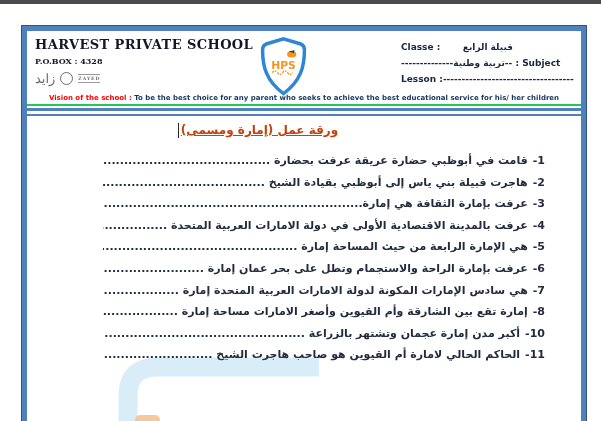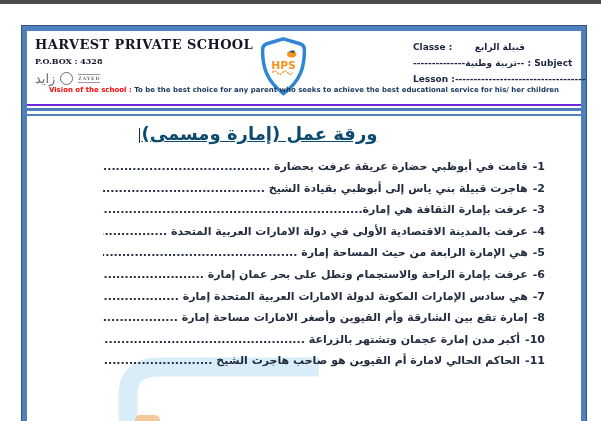--- a/index.html
+++ b/index.html
@@ -9,49 +9,49 @@
     font-family:"DejaVu Sans",sans-serif;
   }
   .topbar{position:absolute;left:0;top:0;width:601px;height:4px;background:#4b4b4d;}
 
   .doc-frame{
     position:absolute;left:22px;top:26px;width:554px;height:400px;
     border:5px solid #4f81bd;box-shadow:0 0 0 1px #33527e;background:#fff;
   }
 
   
-  .hdr{position:relative;height:73px;border-bottom:2px solid #6d28d9;z-index:2;}
+  .hdr{position:relative;height:73px;border-bottom:2px solid #22c55e;z-index:2;}
   .hdr-left{position:absolute;left:8px;top:6px;color:#15152a;}
   .school-name{font-family:"DejaVu Serif","Liberation Serif",serif;font-weight:bold;font-size:13px;letter-spacing:.4px;}
   .po-box{font-family:"DejaVu Serif","Liberation Serif",serif;font-weight:bold;font-size:8px;margin-top:4px;}
   .address{font-family:"DejaVu Serif","Liberation Serif",serif;font-weight:bold;font-size:8px;margin-top:5px;display:flex;align-items:center;gap:5px;}
   .zayed-ar{font-size:13px;color:#6d6d6d;font-weight:normal;}
   .zayed-circle{width:11px;height:11px;border:1px solid #6d6d6d;border-radius:50%;display:inline-flex;align-items:center;justify-content:center;font-size:6px;color:#6d6d6d;}
   .zayed-latin{font-size:4.5px;color:#6d6d6d;letter-spacing:1px;border-top:.5px solid #999;border-bottom:.5px solid #999;padding:1px 0;}
 
   .logo{position:absolute;left:233px;top:5px;width:47px;height:61px;}
 
-  .fields{position:absolute;right:56px;top:11px;width:112px;font-size:9px;font-weight:bold;color:#1b2440;}
+  .fields{position:absolute;right:68px;top:11px;width:112px;font-size:9px;font-weight:bold;color:#1b2440;}
   .f-row{margin-bottom:6px;white-space:nowrap;}
   .f-row1{display:flex;justify-content:space-between;}
   .f-row2{}
   .f-row3{text-align:left;}
   .dash{letter-spacing:0;}
 
-  .vision{position:absolute;left:0;bottom:10px;width:100%;text-align:center;font-size:7px;font-weight:bold;color:#17365d;white-space:nowrap;}
+  .vision{position:absolute;left:0;bottom:2px;width:100%;text-align:center;font-size:7px;font-weight:bold;color:#17365d;white-space:nowrap;}
   .vision .v-label{color:#f00;}
 
   
   .double-line{height:3px;margin-top:2px;border-top:3px solid #4f81bd;border-bottom:2px solid #4f81bd;background:#fff;position:relative;z-index:2;}
 
   
   .content{position:relative;z-index:1;}
   .ws-title{
     direction:rtl;width:fit-content;margin:7px auto 12px;transform:translateX(-46px);
-    font-size:18px;font-weight:bold;color:#0c4a6e;text-decoration:underline;
+    font-size:12px;font-weight:bold;color:#c2410c;text-decoration:underline;
     white-space:nowrap;
   }
   .cursor{display:inline-block;width:1px;height:15px;background:#2a2a2a;vertical-align:middle;margin-right:2px;}
   .ws-heading{
     direction:rtl;text-align:right;padding-right:16px;margin-top:6px;
     font-size:11.5px;font-weight:bold;color:#1f2a44;text-decoration:underline;
     white-space:nowrap;
   }
   .q-list{margin-top:5px;}
   .q-line{

